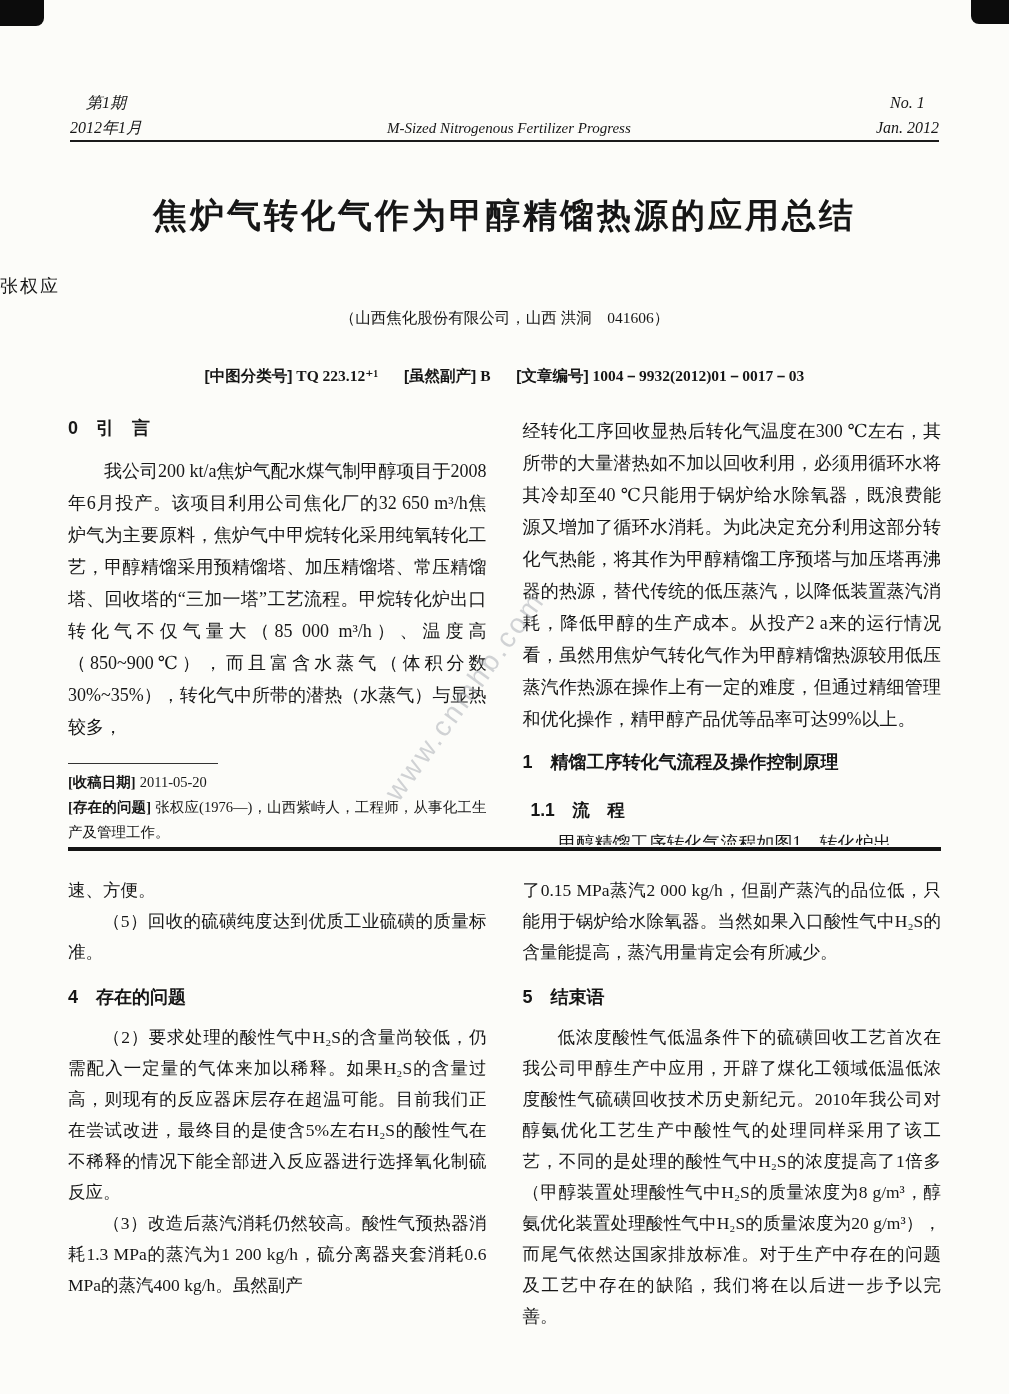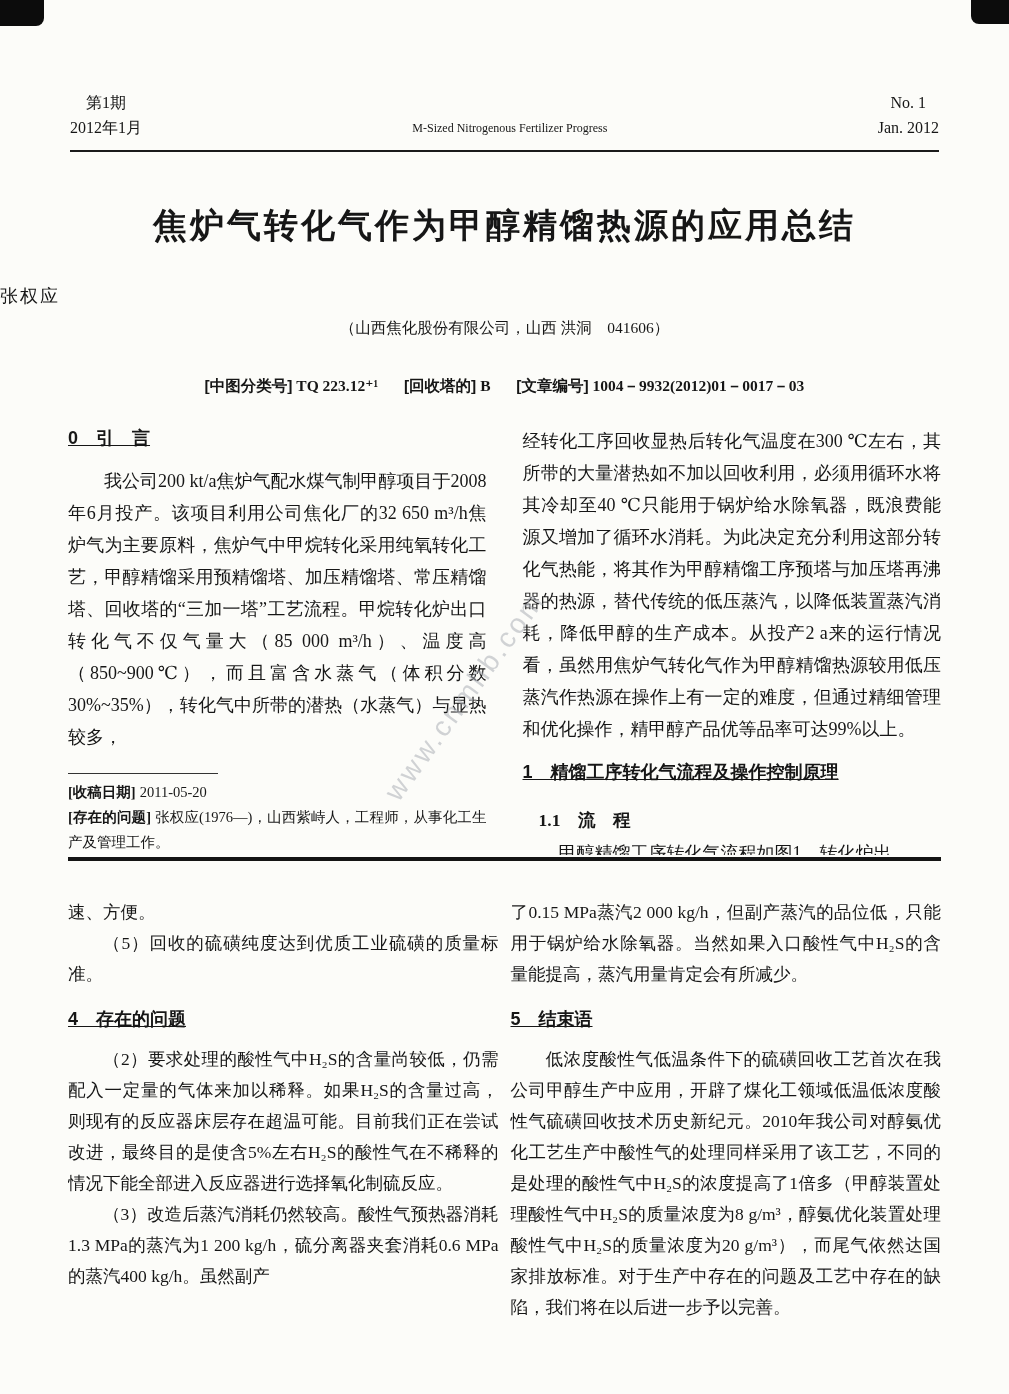--- a/index.html
+++ b/index.html
@@ -26,32 +26,33 @@
     font-size:28px;
     letter-spacing:3px;
     color:rgba(172,174,182,0.55);
     pointer-events:none;
     z-index:5;
     text-align:center;
   }
 
   .header{
     margin:90px 70px 0 70px;
-    padding-bottom:10px;
+    padding-bottom:0;
     border-bottom:2px solid #1b1b1b;
     display:flex;
     justify-content:space-between;
     align-items:flex-end;
+    font-style:italic;
   }
   .header-group{text-align:center;}
   .hdr-small{font-size:16px;line-height:25px;}
   .journal-cn{
     font-size:24px;font-weight:bold;letter-spacing:10px;line-height:28px;
   }
-  .journal-en{font-size:12px;line-height:24px;}
+  .journal-en{font-size:15px;line-height:24px;}
 
   .title{
     margin:50px 60px 0 60px;
     text-align:center;
     font-family:"Liberation Sans","DejaVu Sans",sans-serif;
     font-size:34px;
     font-weight:bold;
     letter-spacing:3px;
     line-height:46px;
   }
@@ -63,39 +64,39 @@
   .meta-value{margin-right:22px;font-weight:bold;}
   .meta-value:last-child{margin-right:0;}
 
   .columns{display:flex;gap:36px;margin:28px 68px 0 68px;}
   .col{flex:1 1 0;min-width:0;display:flex;flex-direction:column;}
   .columns-top{height:430px;overflow:hidden;}
 
   .sec-heading{
     margin:14px 0 14px 0;
     font-family:"Liberation Sans","DejaVu Sans",sans-serif;
-    font-size:18px;font-weight:bold;line-height:26px;text-decoration:underline;
+    font-size:18px;font-weight:bold;line-height:26px;
   }
   .sec-heading.first{margin-top:0;}
   .subsec-heading{
-    margin:8px 0 4px 16px;
-    font-family:Liberation Serif, serif;
+    margin:8px 0 4px 8px;
+    font-family:Liberation Sans, sans-serif;
     font-size:17.5px;font-weight:bold;line-height:26px;
   }
   .para{margin:0;font-size:18px;line-height:32px;text-align:justify;}
   .para.indent{text-indent:2em;}
 
   .footnote{margin-top:auto;font-size:14.5px;line-height:25px;}
   .footnote-rule{width:150px;border-top:1.5px solid #333;margin-bottom:6px;}
   .fn-line{margin:0;text-align:justify;}
   .fn-label{font-family:Liberation Serif, serif;font-weight:bold;margin-right:4px;}
 
   .thick-rule{margin:2px 68px 0 68px;border-top:4px solid #141414;}
 
-  .columns-bottom{margin-top:36px;height:500px;overflow:hidden;gap:12px;}
+  .columns-bottom{margin-top:24px;height:500px;overflow:hidden;}
   .columns-bottom .para{font-size:17.5px;line-height:31px;}
   .columns-bottom .sec-heading{margin:16px 0 12px 0;}
 </style>
 </head>
 <body>
 
 <div class="page">
 
   <div class="corner-mark corner-left"></div>
   <div class="corner-mark corner-right"></div>
@@ -116,21 +117,21 @@
     </div>
   </div>
 
   <h1 class="title">焦炉气转化气作为甲醇精馏热源的应用总结</h1>
   <div class="author">张权应</div>
   <div class="affiliation">（山西焦化股份有限公司，山西 洪洞　041606）</div>
 
   <div class="meta">
     <span class="meta-label">[中图分类号]</span>
     <span class="meta-value">TQ 223.12⁺¹</span>
-    <span class="meta-label">[回收塔的]</span>
+    <span class="meta-label">[虽然副产]</span>
     <span class="meta-value">B</span>
     <span class="meta-label">[文章编号]</span>
     <span class="meta-value">1004－9932(2012)01－0017－03</span>
   </div>
 
   <div class="columns columns-top">
     <div class="col">
       <h2 class="sec-heading first">0　引　言</h2>
       <p class="para indent">我公司200 kt/a焦炉气配水煤气制甲醇项目于2008年6月投产。该项目利用公司焦化厂的32 650 m³/h焦炉气为主要原料，焦炉气中甲烷转化采用纯氧转化工艺，甲醇精馏采用预精馏塔、加压精馏塔、常压精馏塔、回收塔的“三加一塔”工艺流程。甲烷转化炉出口转化气不仅气量大（85 000 m³/h）、温度高（850~900℃），而且富含水蒸气（体积分数30%~35%），转化气中所带的潜热（水蒸气）与显热较多，</p>
       <div class="footnote">

